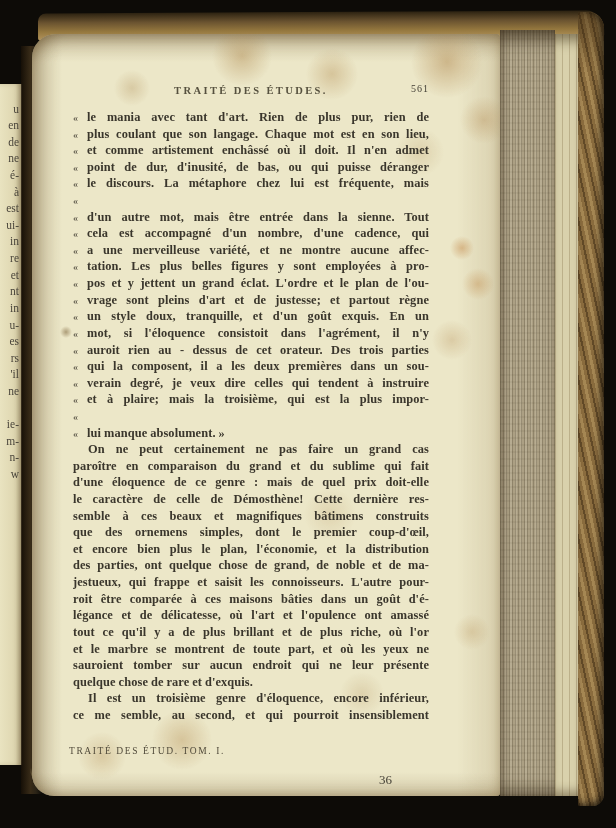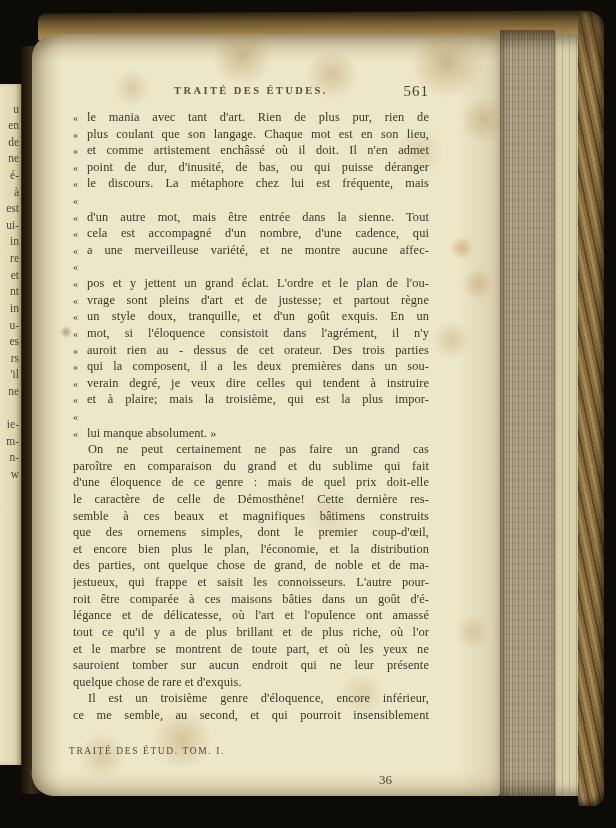--- a/index.html
+++ b/index.html
@@ -71,26 +71,26 @@
   .content{
     position:absolute; left:41px; top:0; width:356px; height:100%;
     color:#3a362c;
   }
   .header-row{position:absolute; top:51px; left:0; width:100%; height:16px;text-decoration:underline;}
   .running-title{
     position:absolute; left:0; width:100%; text-align:center;
     font-size:10.5px; font-weight:bold; letter-spacing:2.4px; color:#55503e;
   }
   .page-number{
-    position:absolute; right:0; top:-2px; font-size:15px; color:#444036; letter-spacing:1px;text-align:right;
+    position:absolute; right:0; top:-2px; font-size:10px; color:#444036; letter-spacing:1px;text-align:right;
   }
   .body-text{position:absolute; top:76px; left:0; width:356px;}
   .line{position:relative; height:16.62px; font-size:12.4px; letter-spacing:.1px; word-spacing:-.3px;}
   .line .ltext{
-    display:block; text-align:justify; overflow:hidden; max-height:17px; white-space:nowrap;
+    display:block; text-align:justify; overflow:hidden; max-height:17px; white-space:nowrap;font-weight:bold;
   }
   .line .ltext.just{text-align-last:justify;}
   .line.quote{padding-left:14px;}
   .line.indent{padding-left:15px;}
   .qmark{
     position:absolute; left:0; top:2px; font-size:10px; color:#4a453a; letter-spacing:-1px;
   }
   .footer-row{position:absolute; top:710px; left:0; width:100%; height:16px;}
   .signature{
     position:absolute; left:-4px; top:2px; font-size:9.5px; font-weight:normal;
@@ -216,20 +216,21 @@
           <div class="line quote">
             <span class="qmark">«</span>
             <span class="ltext just">cela est accompagné d'un nombre, d'une cadence, qui</span>
           </div>
           <div class="line quote">
             <span class="qmark">«</span>
             <span class="ltext just">a une merveilleuse variété, et ne montre aucune affec-</span>
           </div>
           <div class="line quote">
             <span class="qmark">«</span>
+            <span class="ltext just">tation. Les plus belles figures y sont employées à pro-</span>
           </div>
           <div class="line quote">
             <span class="qmark">«</span>
             <span class="ltext just">pos et y jettent un grand éclat. L'ordre et le plan de l'ou-</span>
           </div>
           <div class="line quote">
             <span class="qmark">«</span>
             <span class="ltext just">vrage sont pleins d'art et de justesse; et partout règne</span>
           </div>
           <div class="line quote">

